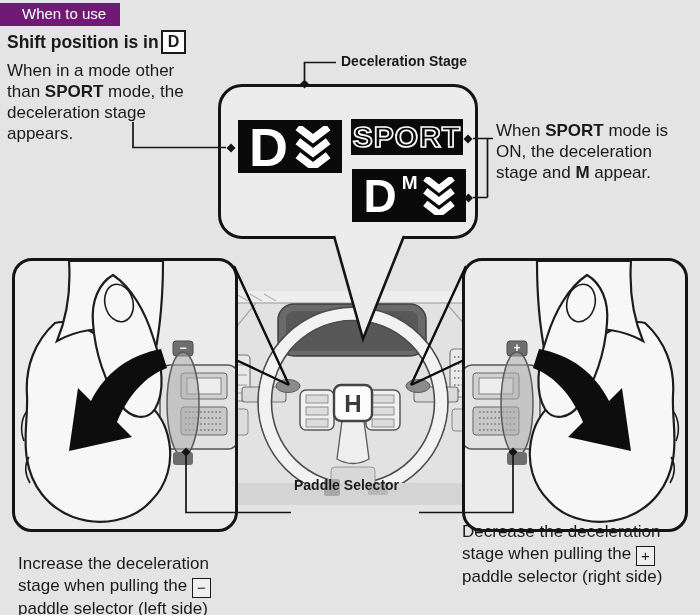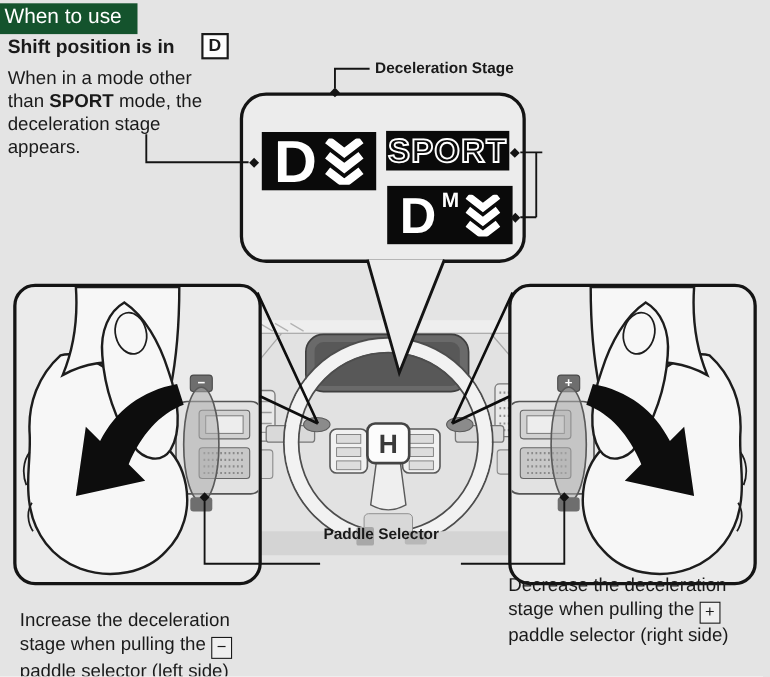--- a/index.html
+++ b/index.html
@@ -1,22 +1,22 @@
 <!DOCTYPE html>
 <html><head>
 <meta charset="utf-8">
 <style>
   html,body{margin:0;padding:0;}
   .page{position:relative;width:700px;height:615px;background:#e4e4e4;
         font-family:"Liberation Sans",sans-serif;color:#1a1a1a;overflow:hidden;}
   .abs{position:absolute;}
-  .badge{left:0;top:3px;background:#14532d;color:#fff;font-size:19px;
-         padding:2px 14px 4px 4px;}
+  .badge{left:0;top:3px;background:#701a75;color:#fff;font-size:15px;
+         padding:2px 14px 4px 22px;}
   .heading{left:7px;top:30px;font-size:17.5px;font-weight:bold;
-           display:flex;align-items:center;gap:24px;}
+           display:flex;align-items:center;gap:2px;}
   .shiftbox{display:inline-block;border:2px solid #1a1a1a;background:#fdfdfd;
             padding:0 5px;line-height:20px;font-size:16px;font-weight:bold;}
   .note{font-size:17px;line-height:21px;}
   #note-left{left:7px;top:60px;width:192px;}
   #note-right{left:496px;top:120px;width:182px;}
   .bld{font-weight:bold;}
   .bubble{left:218px;top:84px;width:260px;height:155px;background:#ececec;
           border:3px solid #141414;border-radius:24px;box-sizing:border-box;}
   .disp{background:#0a0a0a;color:#fff;display:flex;align-items:center;
         justify-content:center;box-sizing:border-box;}
@@ -176,20 +176,23 @@
 
   <div class="abs heading">
     <span>Shift position is in</span>
     <span class="shiftbox">D</span>
   </div>
 
   <div class="abs note" id="note-left">
     <span>When in a mode other than </span><span class="bld">SPORT</span><span> mode, the deceleration stage appears.</span>
   </div>
 
+  <div class="abs note" id="note-right">
+    <span>When </span><span class="bld">SPORT</span><span> mode is ON, the deceleration stage and </span><span class="bld">M</span><span> appear.</span>
+  </div>
 
   <div class="abs label" id="label-decel">Deceleration Stage</div>
   <div class="abs label" id="label-paddle">Paddle Selector</div>
 
   <div class="abs caption" id="caption-left">
     <span>Increase the deceleration stage when pulling the </span><span class="sq">−</span>
     <span>paddle selector (left side)</span>
   </div>
 
   <div class="abs caption" id="caption-right">

